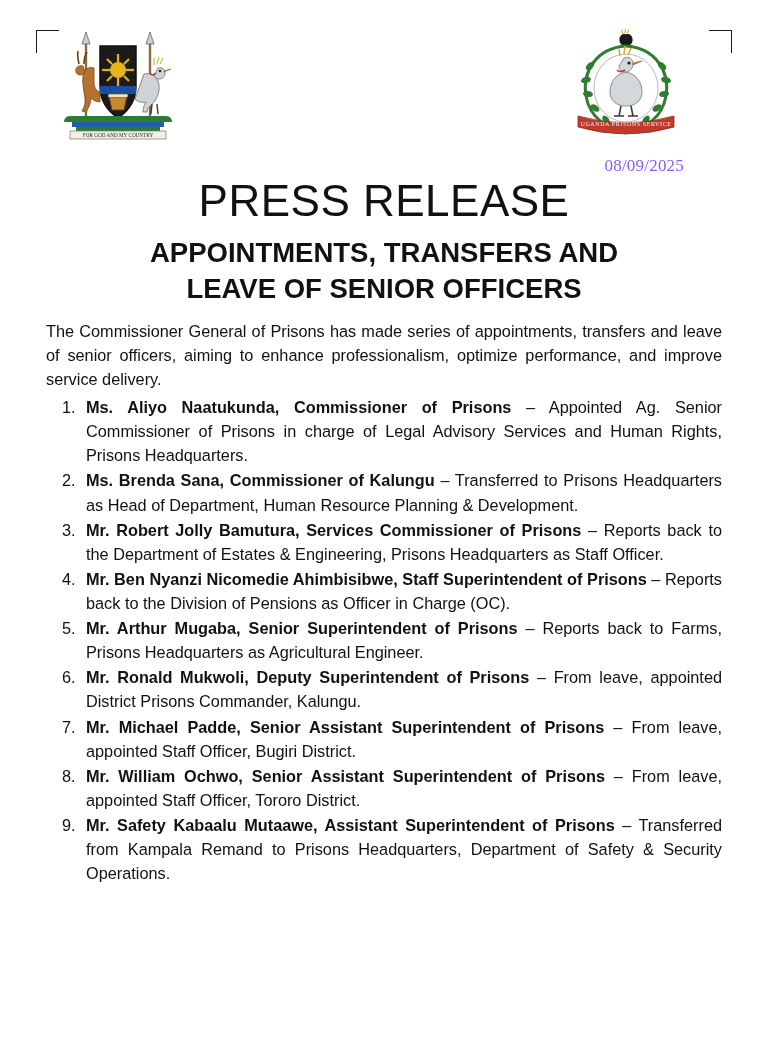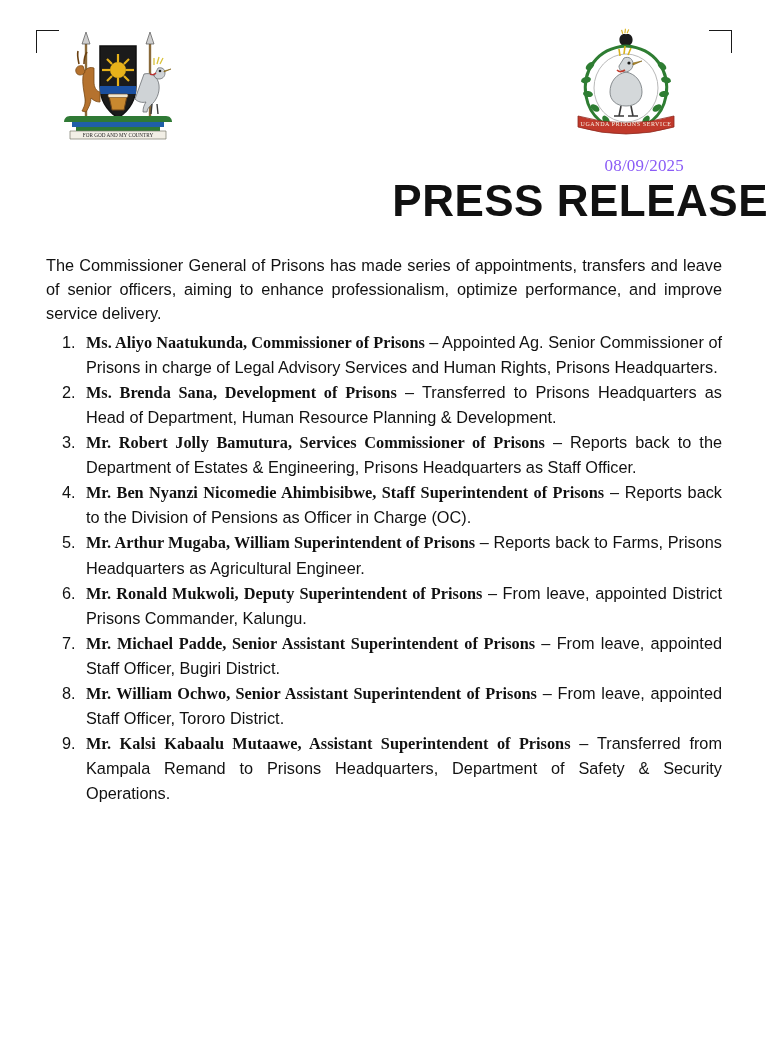--- a/index.html
+++ b/index.html
@@ -65,37 +65,36 @@
     font-family: Liberation Serif, serif;
   }
 
   
   .title-block {
     margin-top: 26px;
     text-align: center;
   }
   .press-release {
     font-size: 44px;
-    font-weight: bold;
+    font-weight: normal;
     letter-spacing: 0.5px;
     line-height: 1.12;
     margin: 0;
-    text-align: right;
   }
   .subtitle {
     font-size: 27.5px;
     font-weight: bold;
     line-height: 1.30;
     margin: 10px auto 0 auto;
     width: 560px;
   }
 
   
   .content {
-    margin: 28px 46px 0 46px;
+    margin: 12px 46px 0 46px;
   }
   .intro {
     font-size: 16.3px;
     line-height: 1.48;
     text-align: justify;
     margin: 0 0 4px 0;
   }
 
   ol.main-list {
     margin: 0;
@@ -104,21 +103,21 @@
     line-height: 1.48;
   }
   ol.main-list > li {
     margin-bottom: 1px;
     padding-left: 6px;
     text-align: justify;
   }
   ol.main-list > li::marker {
     font-weight: normal;
   }
-  .nm { font-weight: bold; font-family: Liberation Serif, serif; }
+  .nm { font-weight: bold; }
 
   ul.sub-list {
     list-style-type: circle;
     margin: 0;
     padding-left: 38px;
   }
   ul.sub-list > li {
     text-align: justify;
     padding-left: 8px;
   }
@@ -225,48 +224,49 @@
 
       <path d="M10 88 q48 14 96 0 l0 11 q-48 14 -96 0 z" fill="#c0392b" stroke="#8d2a1f" stroke-width="0.8"></path>
       <text x="58" y="97.5" font-family="Liberation Serif, serif" font-size="6" text-anchor="middle" fill="#f7efe2" letter-spacing="0.6">UGANDA PRISONS SERVICE</text>
     </svg>
 
     <div class="date-line">08/09/2025</div>
   </div>
 
   <div class="title-block">
     <h1 class="press-release">PRESS RELEASE</h1>
+    <h2 class="subtitle">APPOINTMENTS, TRANSFERS AND LEAVE OF SENIOR OFFICERS</h2>
   </div>
 
   <div class="content">
     <p class="intro">The Commissioner General of Prisons has made series of appointments, transfers and leave of senior officers, aiming to enhance professionalism, optimize performance, and improve service delivery.</p>
 
     <ol class="main-list">
       <li>
         <span class="nm">Ms. Aliyo Naatukunda, Commissioner of Prisons</span><span> – Appointed Ag. Senior Commissioner of Prisons in charge of Legal Advisory Services and Human Rights, Prisons Headquarters.</span>
       </li>
       <li>
-        <span class="nm">Ms. Brenda Sana, Development of Prisons</span><span> – Transferred to Prisons Headquarters as Head of Department, Human Resource Planning &amp; Development.</span>
+        <span class="nm">Ms. Brenda Sana, Commissioner of Kalungu</span><span> – Transferred to Prisons Headquarters as Head of Department, Human Resource Planning &amp; Development.</span>
       </li>
       <li>
         <span class="nm">Mr. Robert Jolly Bamutura, Services Commissioner of Prisons</span><span> – Reports back to the Department of Estates &amp; Engineering, Prisons Headquarters as Staff Officer.</span>
       </li>
       <li>
         <span class="nm">Mr. Ben Nyanzi Nicomedie Ahimbisibwe, Staff Superintendent of Prisons</span><span> – Reports back to the Division of Pensions as Officer in Charge (OC).</span>
       </li>
       <li>
-        <span class="nm">Mr. Arthur Mugaba, William Superintendent of Prisons</span><span> – Reports back to Farms, Prisons Headquarters as Agricultural Engineer.</span>
+        <span class="nm">Mr. Arthur Mugaba, Senior Superintendent of Prisons</span><span> – Reports back to Farms, Prisons Headquarters as Agricultural Engineer.</span>
       </li>
       <li>
         <span class="nm">Mr. Ronald Mukwoli, Deputy Superintendent of Prisons</span><span> – From leave, appointed District Prisons Commander, Kalungu.</span>
       </li>
       <li>
         <span class="nm">Mr. Michael Padde, Senior Assistant Superintendent of Prisons</span><span> – From leave, appointed Staff Officer, Bugiri District.</span>
       </li>
       <li>
         <span class="nm">Mr. William Ochwo, Senior Assistant Superintendent of Prisons</span><span> – From leave, appointed Staff Officer, Tororo District.</span>
       </li>
       <li>
-        <span class="nm">Mr. Kalsi Kabaalu Mutaawe, Assistant Superintendent of Prisons</span><span> – Transferred from Kampala Remand to Prisons Headquarters, Department of Safety &amp; Security Operations.</span>
+        <span class="nm">Mr. Safety Kabaalu Mutaawe, Assistant Superintendent of Prisons</span><span> – Transferred from Kampala Remand to Prisons Headquarters, Department of Safety &amp; Security Operations.</span>
       </li>
     </ol>
   </div>
 </div>
 
 </body></html>

